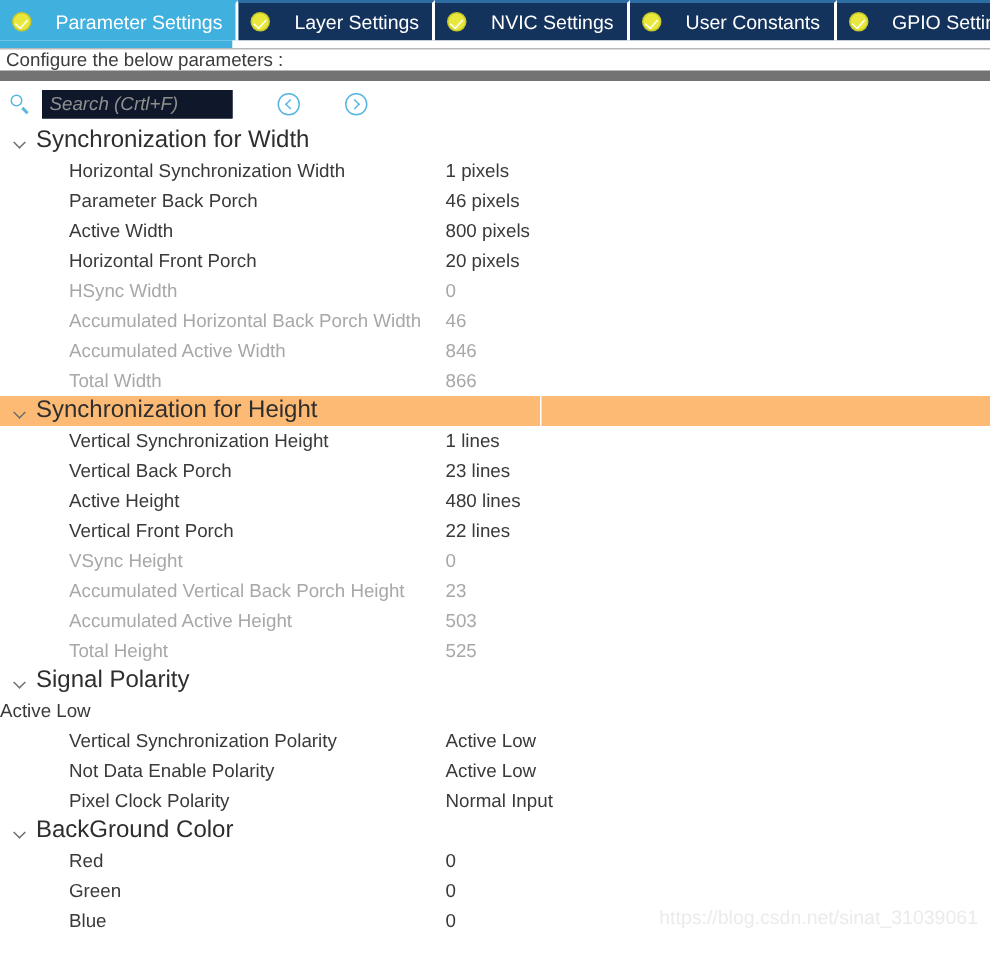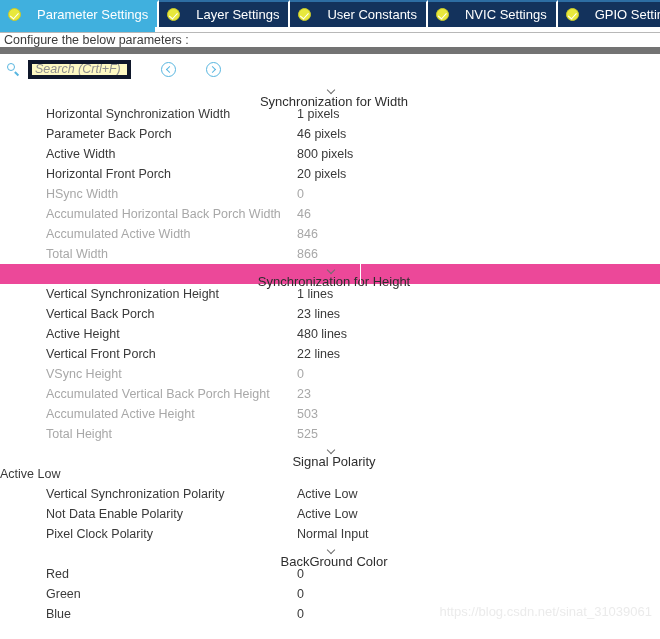--- a/index.html
+++ b/index.html
@@ -116,24 +116,24 @@
   .mag-icon::after {
     content: "";
     position: absolute;
     left: 8px; top: 8px;
     width: 4.5px; height: 1.6px;
     background: #58b6e0;
     transform: rotate(45deg);
     transform-origin: left center;
   }
   .search-input {
-    width: 103px;
+    width: 127px;
     height: 19px;
-    border: 4px solid #0f172a;
-    background: #fef9c3;
+    border: 2px solid #0f172a;
+    background: #0f172a;
     font-family: "Liberation Sans", sans-serif;
     font-size: 12.5px;
     font-style: italic;
     color: #888888;
     padding: 0 3px;
     box-sizing: border-box;
     outline: none;
   }
   .search-input::placeholder { color: #8f8f8f; font-style: italic; opacity: 1; }
 
@@ -159,28 +159,27 @@
   .nav-gap { width: 14px; }
 
   
   .param-list { position: relative; }
 
   .group-row {
     height: 20px;
     display: flex;
     align-items: center;
     padding-left: 8px;
-    font-size: 13px;
+    font-size: 16px;
     color: #2e2e2e;
     box-sizing: border-box;
     cursor: default;
-    flex-direction: column;
   }
   .group-row.selected {
-    background: #ec4899;
+    background: #fdba74;
     position: relative;
   }
   .group-row.selected::after {
     content: "";
     position: absolute;
     left: 360px;
     top: 0;
     width: 1px;
     height: 100%;
     background: #ffffff;
@@ -244,25 +243,25 @@
     <div class="tab active">
       <span class="check-icon"></span>
       <span class="tab-label">Parameter Settings</span>
     </div>
     <div class="tab">
       <span class="check-icon"></span>
       <span class="tab-label">Layer Settings</span>
     </div>
     <div class="tab">
       <span class="check-icon"></span>
+      <span class="tab-label">NVIC Settings</span>
+    </div>
+    <div class="tab">
+      <span class="check-icon"></span>
       <span class="tab-label">User Constants</span>
-    </div>
-    <div class="tab">
-      <span class="check-icon"></span>
-      <span class="tab-label">NVIC Settings</span>
     </div>
     <div class="tab">
       <span class="check-icon"></span>
       <span class="tab-label">GPIO Settings</span>
     </div>
   </div>
 <div class="tab-underline-row">
   <div class="tab-underline"></div>
   <div class="tab-underline-rest"></div>
 </div>

